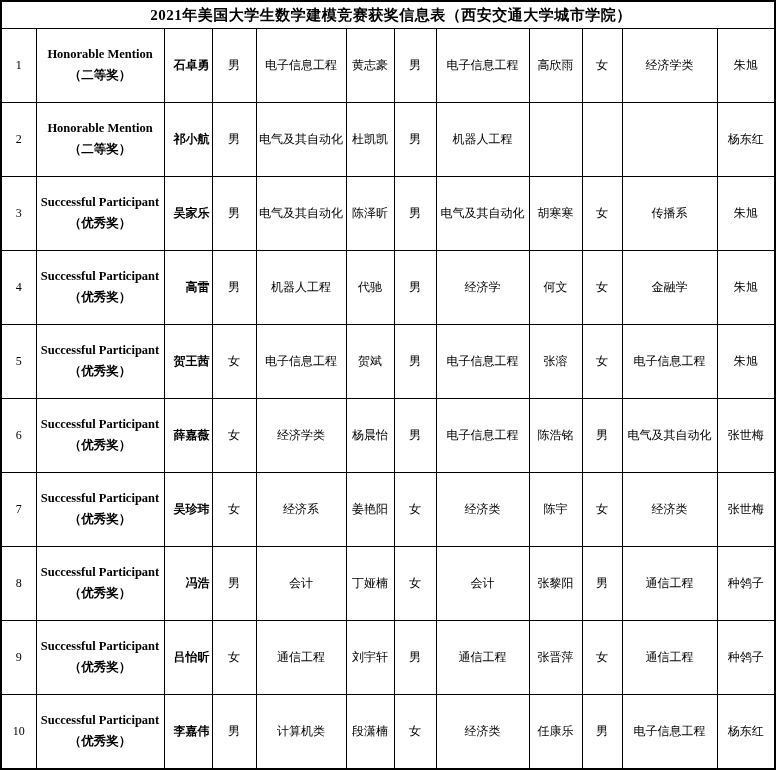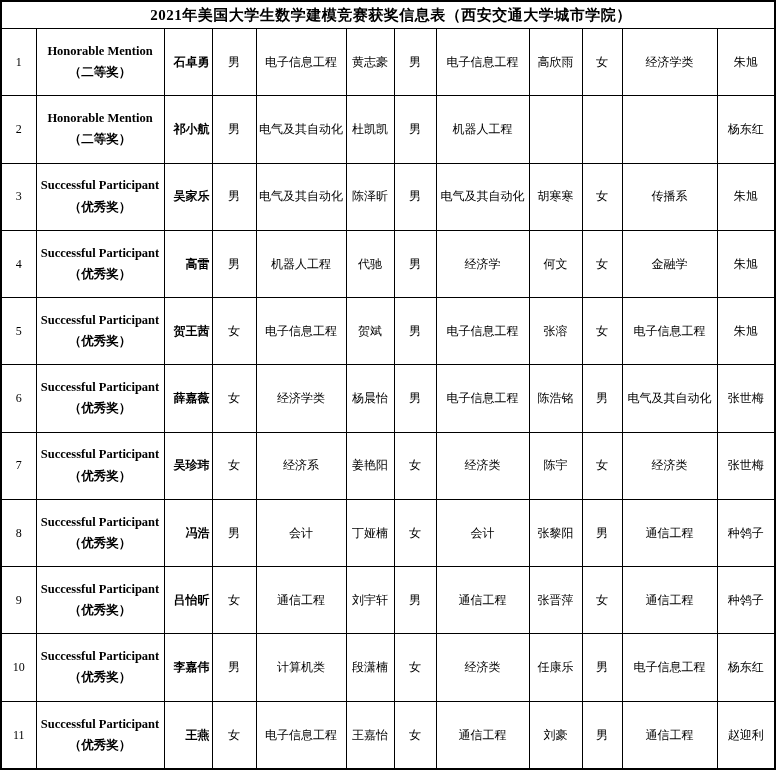--- a/index.html
+++ b/index.html
@@ -215,28 +215,14 @@
         <td class="c3">男</td>
         <td class="c4">计算机类</td>
         <td class="c5">段潇楠</td>
         <td class="c6">女</td>
         <td class="c7">经济类</td>
         <td class="c8">任康乐</td>
         <td class="c9">男</td>
         <td class="c10">电子信息工程</td>
         <td class="c11">杨东红</td>
       </tr>
-      <tr>
-        <td class="c0">11</td>
-        <td class="c1">Successful Participant（优秀奖）</td>
-        <td class="c2">王燕</td>
-        <td class="c3">女</td>
-        <td class="c4">电子信息工程</td>
-        <td class="c5">王嘉怡</td>
-        <td class="c6">女</td>
-        <td class="c7">通信工程</td>
-        <td class="c8">刘豪</td>
-        <td class="c9">男</td>
-        <td class="c10">通信工程</td>
-        <td class="c11">赵迎利</td>
-      </tr>
     </tbody>
 </table>
 
 </body></html>

